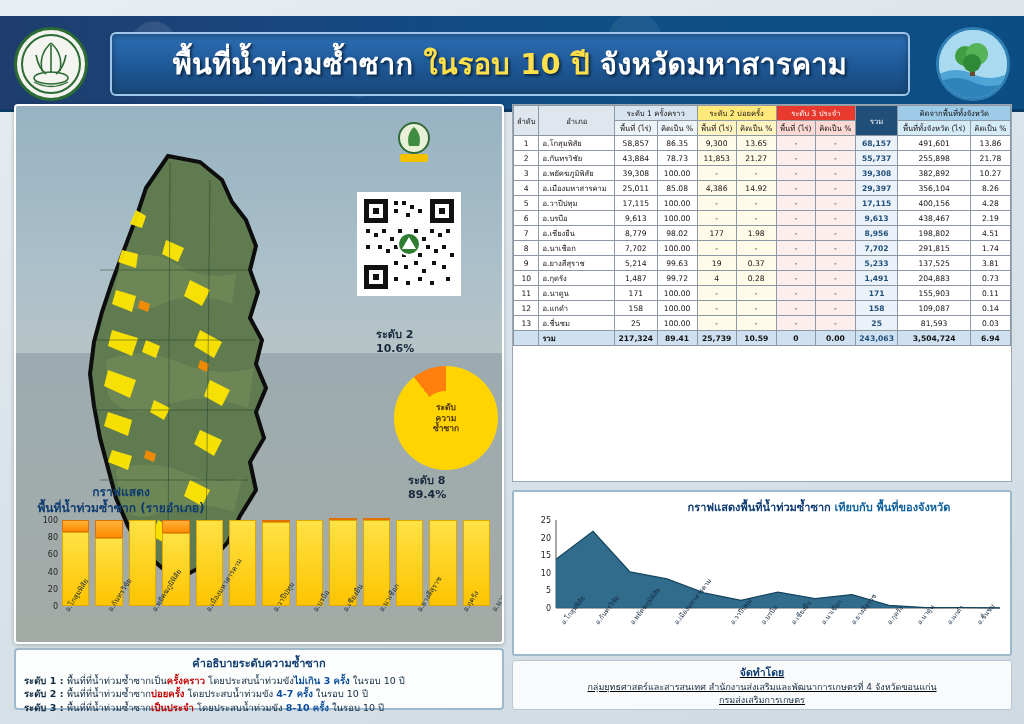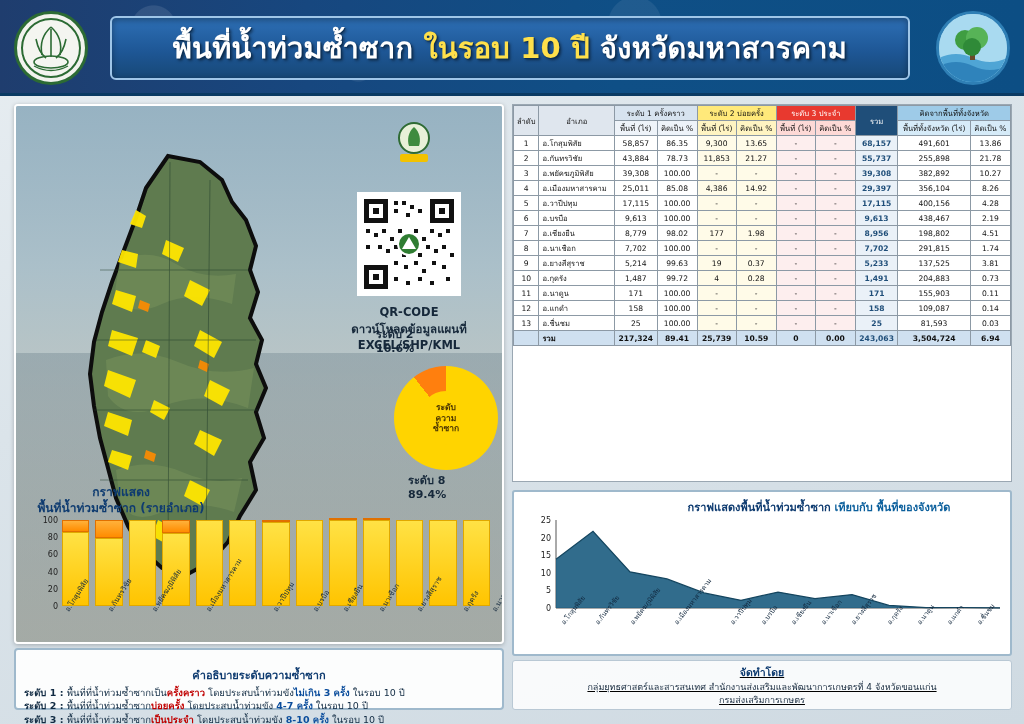--- a/index.html
+++ b/index.html
@@ -10,21 +10,21 @@
     background:#dfe6ea;
     overflow:hidden;
     position:relative;
   }
   .poster {
     position:absolute; inset:0;
     background:linear-gradient(160deg,#e8eef2 0%,#dbe4ea 40%,#cfdae2 100%);
   }
   
   .header {
-    position:absolute; left:0; top:0; width:1024px; height:96px;
+    position:absolute; left:0; top:16px; width:1024px; height:96px;
     background:linear-gradient(90deg,#1f3d6e 0%,#17477f 30%,#0f4f86 60%,#0c4e84 100%);
     border-bottom:3px solid #0a3a63;
   }
   .header-deco {
     position:absolute; inset:0;
     background:
       radial-gradient(circle at 15% 30%, rgba(255,255,255,.10) 0 22px, transparent 23px),
       radial-gradient(circle at 35% 70%, rgba(255,255,255,.08) 0 16px, transparent 17px),
       radial-gradient(circle at 62% 25%, rgba(255,255,255,.07) 0 26px, transparent 27px),
       radial-gradient(circle at 85% 60%, rgba(255,255,255,.08) 0 20px, transparent 21px);
@@ -125,21 +125,21 @@
   .bc-bar { position:absolute; left:0; right:0; bottom:0; background:linear-gradient(180deg,#ffe245,#ffc400); border:1px solid #e0a800;}
   .bc-bar.orange { background:linear-gradient(180deg,#ffb13a,#ff8c00); border-color:#e07000;}
   .bc-labels { position:absolute; left:28px; top:88px; right:0; display:flex; gap:6px; }
   .bc-lab { flex:1; font-size:7.2px; color:#10263c; transform:rotate(-58deg); transform-origin:left top; white-space:nowrap; }
 
   
   .legend-box {
     position:absolute; left:14px; top:648px; width:490px; height:62px;
     background:rgba(255,255,255,.92);
     border:2px solid #9fb9cc; border-radius:4px;
-    padding:16px 8px;
+    padding:4px 8px;
   }
   .legend-title { text-align:center; font-size:11px; font-weight:bold; color:#0e3b70; margin-bottom:2px; }
   .legend-line { font-size:9.5px; color:#102a42; line-height:1.42; }
   .legend-line b.red { color:#c00000; }
   .legend-line b.blue { color:#0b4d9c; }
 
   
   .table-panel {
     position:absolute; left:512px; top:104px; width:500px; height:378px;
     background:#fff; border:1px solid #9aa7b2;
@@ -340,25 +340,20 @@
             <rect x="58" y="82" width="4" height="4"></rect>
           <rect x="70" y="86" width="4" height="4"></rect>
             <rect x="86" y="82" width="4" height="4"></rect>
         </g>
         <circle cx="49" cy="49" r="12" fill="#fff"></circle>
         <circle cx="49" cy="49" r="10" fill="#2f7d32"></circle>
         <path d="M49 42 l7 12 H42z" fill="#fff"></path>
       </svg>
     </div>
 
-    <div class="qr-label">
-      <div>QR-CODE</div>
-      <div>ดาวน์โหลดข้อมูลแผนที่</div>
-      <div>EXCEL/SHP/KML</div>
-    </div>
 
     <div class="lv2-label">
       <div>ระดับ 2</div>
       <div>10.6%</div>
     </div>
 
     <div class="donut-wrap">
       <div class="donut">
         <div class="donut-hole">
           <div>

